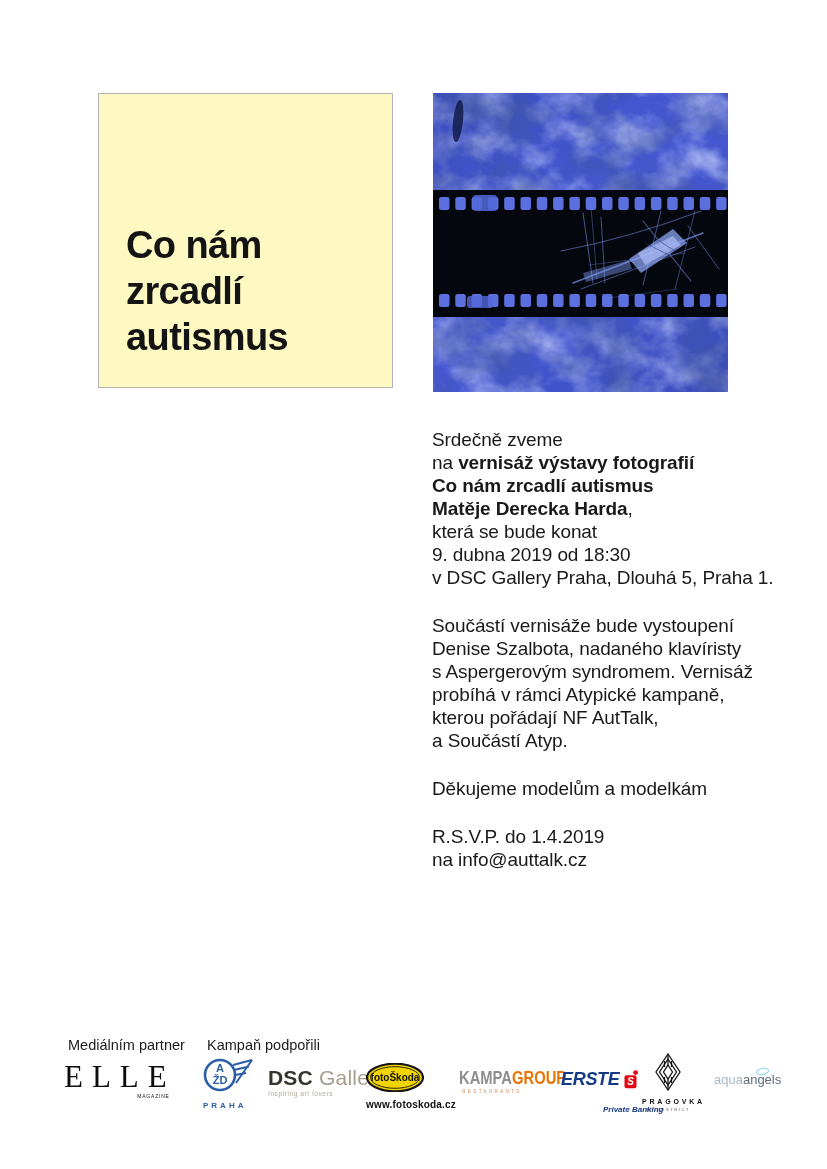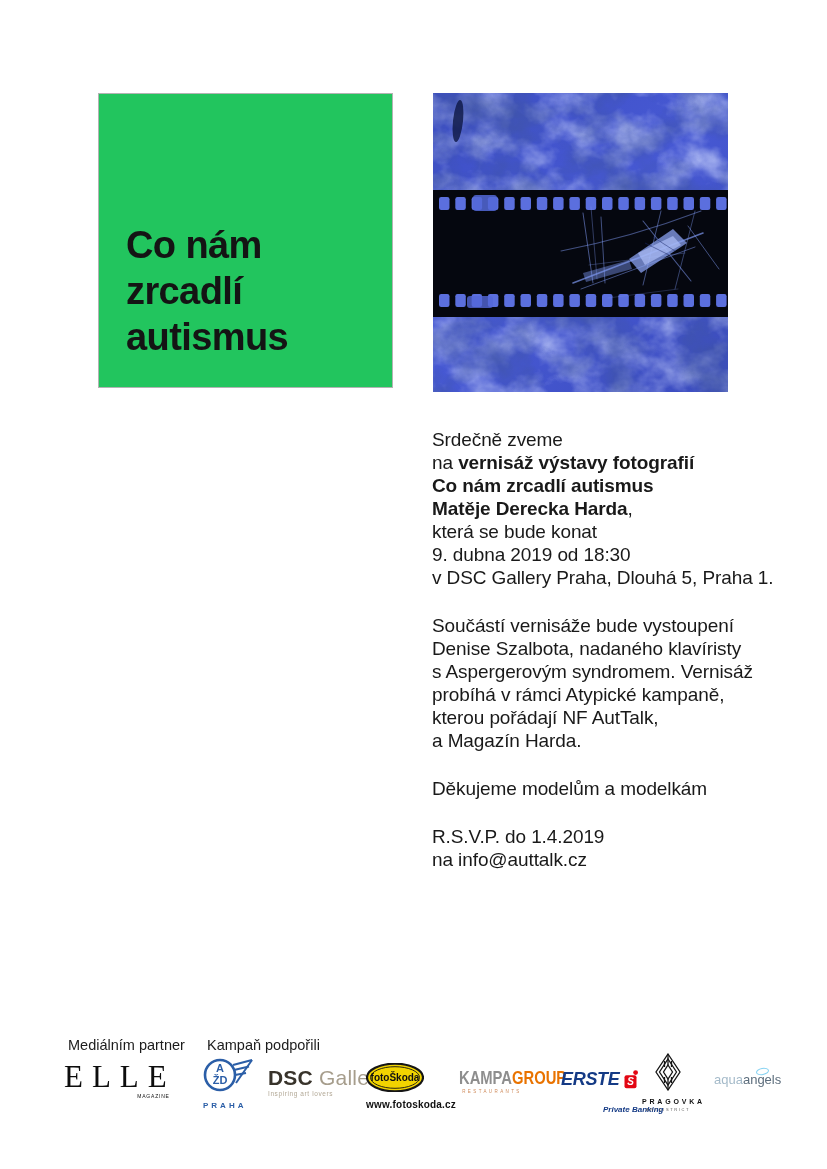--- a/index.html
+++ b/index.html
@@ -4,21 +4,21 @@
 <style>
   html,body { margin:0; padding:0; background:#ffffff; }
   .page {
     position:relative; width:827px; height:1169px; background:#ffffff;
     font-family:"Liberation Sans", sans-serif; color:#1a1a1a; overflow:hidden;
   }
 
   
   .title-card {
     position:absolute; left:98px; top:93px; width:295px; height:295px;
-    background:#22c55e; border:1.5px solid #b3b3b3; box-sizing:border-box;
+    background:#fef9c3; border:1.5px solid #b3b3b3; box-sizing:border-box;
   }
   .title-text {
     position:absolute; left:27px; top:128px;
     font-size:38px; font-weight:700; line-height:46px; letter-spacing:-0.6px; color:#141414;
   }
 
   
   .photo { position:absolute; left:433px; top:93px; width:295px; height:299px; }
 
   
@@ -206,21 +206,21 @@
       <div class="line"><span>9. dubna 2019 od 18:30</span><span class="b"></span><span></span></div>
       <div class="line"><span>v DSC Gallery Praha, Dlouhá 5, Praha 1.</span><span class="b"></span><span></span></div>
     </div>
 
     <div class="para">
       <div class="line">Součástí vernisáže bude vystoupení</div>
       <div class="line">Denise Szalbota, nadaného klavíristy</div>
       <div class="line">s Aspergerovým syndromem. Vernisáž</div>
       <div class="line">probíhá v rámci Atypické kampaně,</div>
       <div class="line">kterou pořádají NF AutTalk,</div>
-      <div class="line">a Magazín Harda.</div>
+      <div class="line">a Součástí Atyp.</div>
     </div>
 
     <div class="para">
       <div class="line">Děkujeme modelům a modelkám</div>
     </div>
 
     <div class="para">
       <div class="line">R.S.V.P. do 1.4.2019</div>
       <div class="line">na info@auttalk.cz</div>
     </div>

